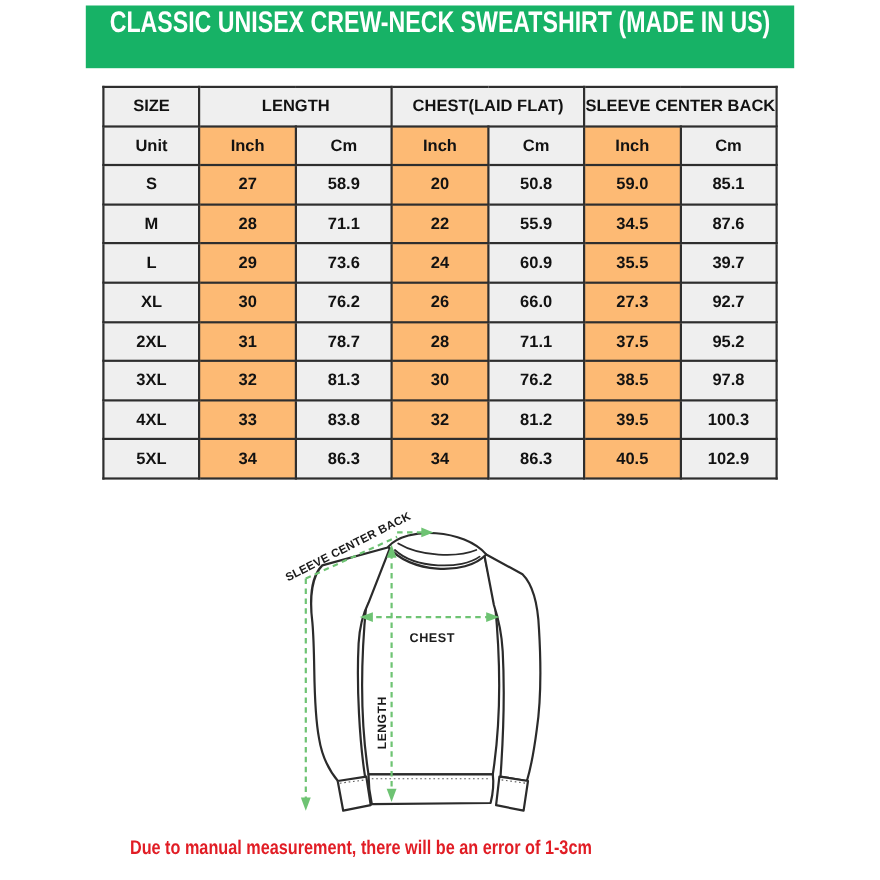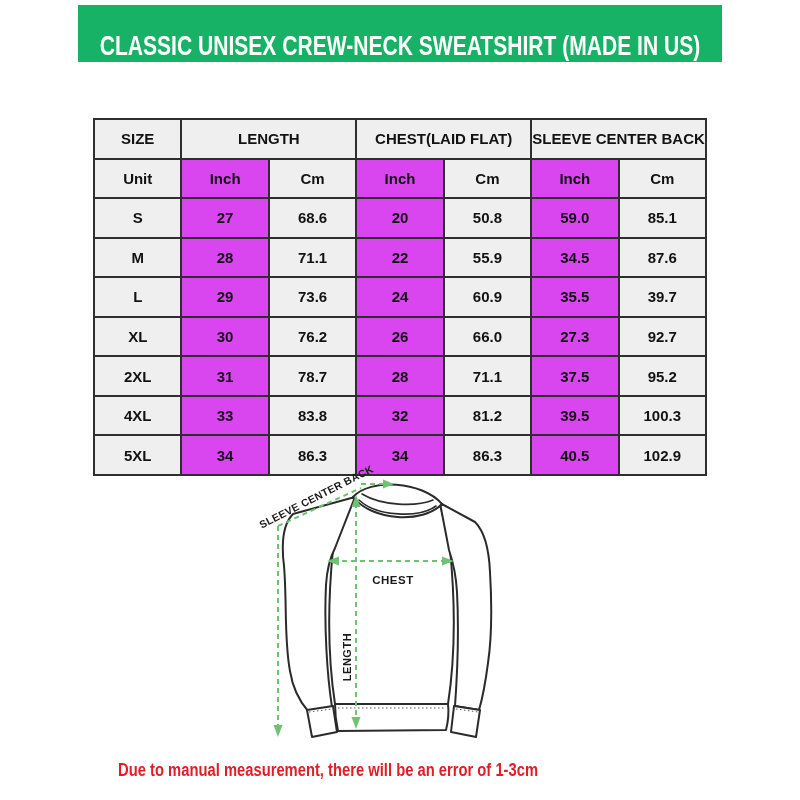--- a/index.html
+++ b/index.html
@@ -2,32 +2,32 @@
 <html><head>
 <meta charset="utf-8">
 <style>
   html,body{margin:0;padding:0;background:#fff;}
   body{width:800px;height:800px;position:relative;overflow:hidden;
        font-family:"Liberation Sans",sans-serif;}
   .abs{position:absolute;}
 
   
   #header-bar{left:78px;top:5px;width:644px;height:57px;background:#17b266;
-     display:flex;align-items:flex-end;justify-content:center;}
+     display:flex;align-items:flex-start;justify-content:center;}
   #header-bar .title{color:#ffffff;font-weight:bold;font-size:27px;white-space:nowrap;
      transform:scaleX(.78);transform-origin:center;letter-spacing:0px;}
 
   
-  #size-table{left:93px;top:78px;width:614px;height:358px;margin-top:40px;}
+  #size-table{left:93px;top:78px;width:614px;height:358px;}
   table{border-collapse:collapse;table-layout:fixed;width:614px;height:358px;}
   td,th{border:2px solid #2e2e2e;text-align:center;vertical-align:middle;
      font-weight:bold;font-size:15px;color:#121212;padding:0;}
   th{font-size:15px;}
   .g{background:#efefef;}
-  .w{background:#d946ef;}
+  .w{background:#fdba74;}
 
   
   #diagram{left:230px;top:450px;width:360px;height:310px;}
 
   
   #footer-note{left:0;top:760px;width:656px;display:flex;justify-content:center;}
   #footer-note span{color:#e11d25;font-weight:bold;font-size:18px;white-space:nowrap;
      transform:scaleX(.82);transform-origin:center;}
 </style>
 </head>
@@ -51,21 +51,21 @@
     <td class="w">Inch</td>
     <td class="g">Cm</td>
     <td class="w">Inch</td>
     <td class="g">Cm</td>
     <td class="w">Inch</td>
     <td class="g">Cm</td>
   </tr>
   <tr>
     <td class="g">S</td>
     <td class="w">27</td>
-    <td class="g">68.6</td>
+    <td class="g">58.9</td>
     <td class="w">20</td>
     <td class="g">50.8</td>
     <td class="w">59.0</td>
     <td class="g">85.1</td>
   </tr>
   <tr>
     <td class="g">M</td>
     <td class="w">28</td>
     <td class="g">71.1</td>
     <td class="w">22</td>
@@ -92,20 +92,29 @@
     <td class="g">92.7</td>
   </tr>
   <tr>
     <td class="g">2XL</td>
     <td class="w">31</td>
     <td class="g">78.7</td>
     <td class="w">28</td>
     <td class="g">71.1</td>
     <td class="w">37.5</td>
     <td class="g">95.2</td>
+  </tr>
+  <tr>
+    <td class="g">3XL</td>
+    <td class="w">32</td>
+    <td class="g">81.3</td>
+    <td class="w">30</td>
+    <td class="g">76.2</td>
+    <td class="w">38.5</td>
+    <td class="g">97.8</td>
   </tr>
   <tr>
     <td class="g">4XL</td>
     <td class="w">33</td>
     <td class="g">83.8</td>
     <td class="w">32</td>
     <td class="g">81.2</td>
     <td class="w">39.5</td>
     <td class="g">100.3</td>
   </tr>

